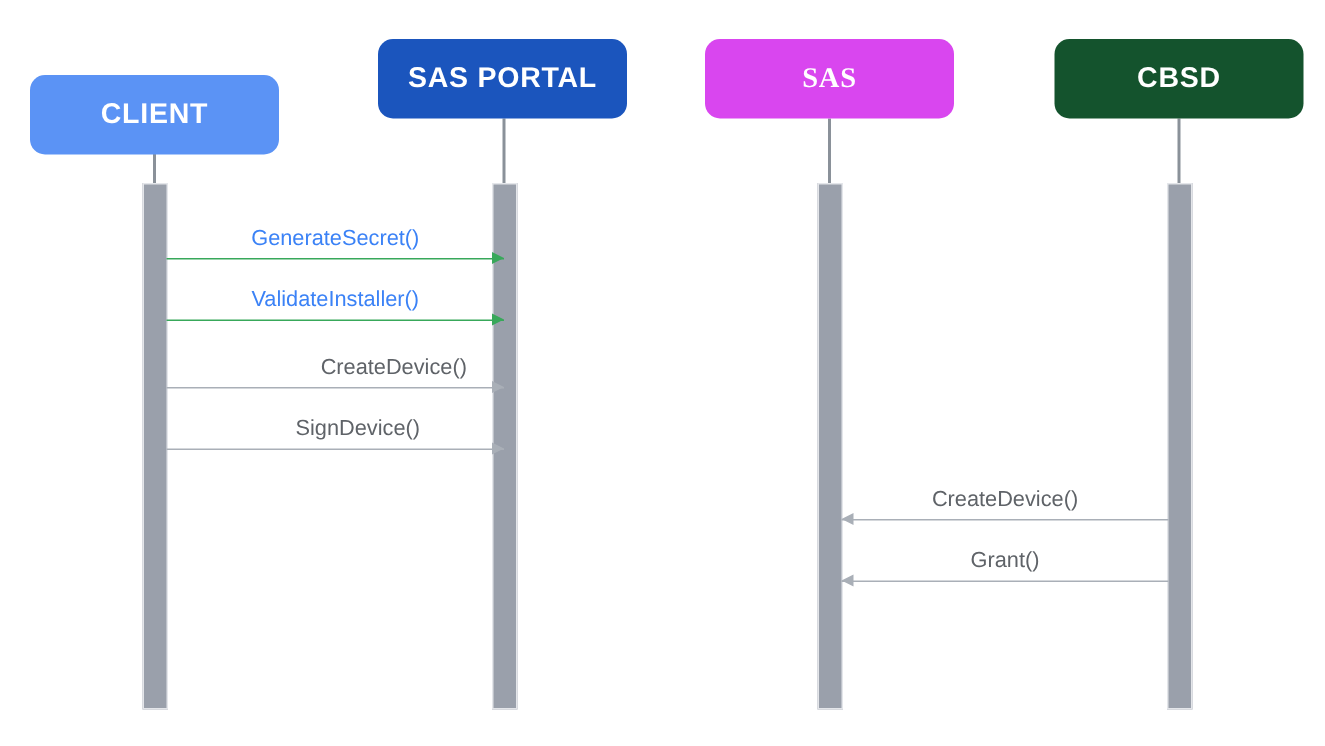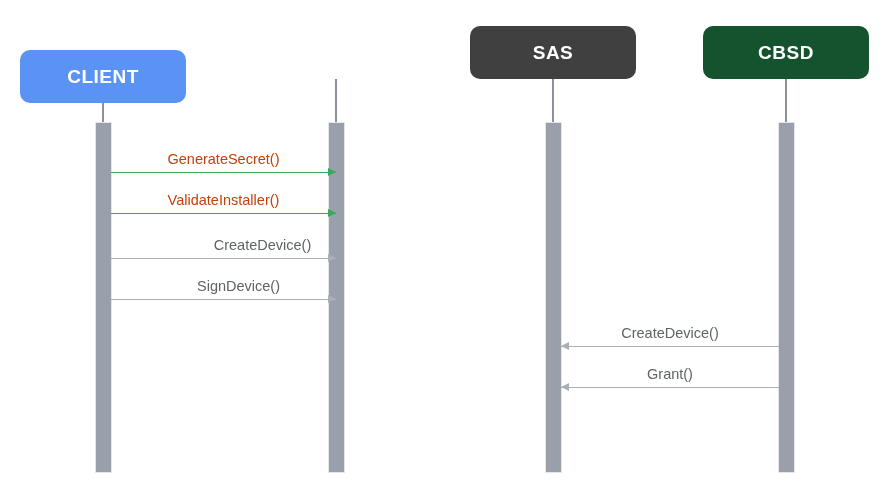--- a/index.html
+++ b/index.html
@@ -85,37 +85,40 @@
     border-left: 0;
   }
   .message-label {
     position: absolute;
     text-align: center;
     font-size: 14.5px;
     white-space: nowrap;
     user-select: none;
     line-height: 1;
   }
-  .message-label.green { color: #c2410c; }
+  .message-label.green { color: #3b82f6; }
   .message-label.grey  { color: #5f6368; }
 </style>
 </head>
 <body>
 
 <div id="diagram" style="width: 883px; height: 497px; background: rgb(255, 255, 255);">
     <div class="lifeline-stem" style="left: 102px; top: 79px; height: 43px; background: rgb(138, 145, 153);"></div>
     <div class="activation-bar" style="left: 94.5px; top: 122px; height: 351px; background: rgb(154, 160, 171); border-color: rgb(228, 230, 234);"></div>
     <div class="actor-box" style="left: 20px; top: 26px; width: 166px; background: rgb(91, 147, 245); margin-top: 24px;">
       <span style="color: rgb(255, 255, 255);">CLIENT</span>
     </div>
     <div class="lifeline-stem" style="left: 335px; top: 79px; height: 43px; background: rgb(138, 145, 153);"></div>
     <div class="activation-bar" style="left: 327.5px; top: 122px; height: 351px; background: rgb(154, 160, 171); border-color: rgb(228, 230, 234);"></div>
+    <div class="actor-box" style="left: 252px; top: 26px; width: 166px; background: rgb(27, 85, 189);">
+      <span style="color: rgb(255, 255, 255);">SAS PORTAL</span>
+    </div>
     <div class="lifeline-stem" style="left: 552px; top: 79px; height: 43px; background: rgb(138, 145, 153);"></div>
     <div class="activation-bar" style="left: 544.5px; top: 122px; height: 351px; background: rgb(154, 160, 171); border-color: rgb(228, 230, 234);"></div>
-    <div class="actor-box" style="left: 470px; top: 26px; width: 166px; background: #404040;">
+    <div class="actor-box" style="left: 470px; top: 26px; width: 166px; background: #d946ef; font-family: Liberation Serif, serif;">
       <span style="color: rgb(255, 255, 255);">SAS</span>
     </div>
     <div class="lifeline-stem" style="left: 785px; top: 79px; height: 43px; background: rgb(138, 145, 153);"></div>
     <div class="activation-bar" style="left: 777.5px; top: 122px; height: 351px; background: rgb(154, 160, 171); border-color: rgb(228, 230, 234);"></div>
     <div class="actor-box" style="left: 703px; top: 26px; width: 166px; background: #14532d;">
       <span style="color: rgb(255, 255, 255);">CBSD</span>
     </div>
     <div class="message" style="left: 111px; top: 172px; width: 225px;">
       <div class="message-line green" style="width: 225px;"></div>
       <div class="arrow-head right green" style="left: 217px;"></div>

